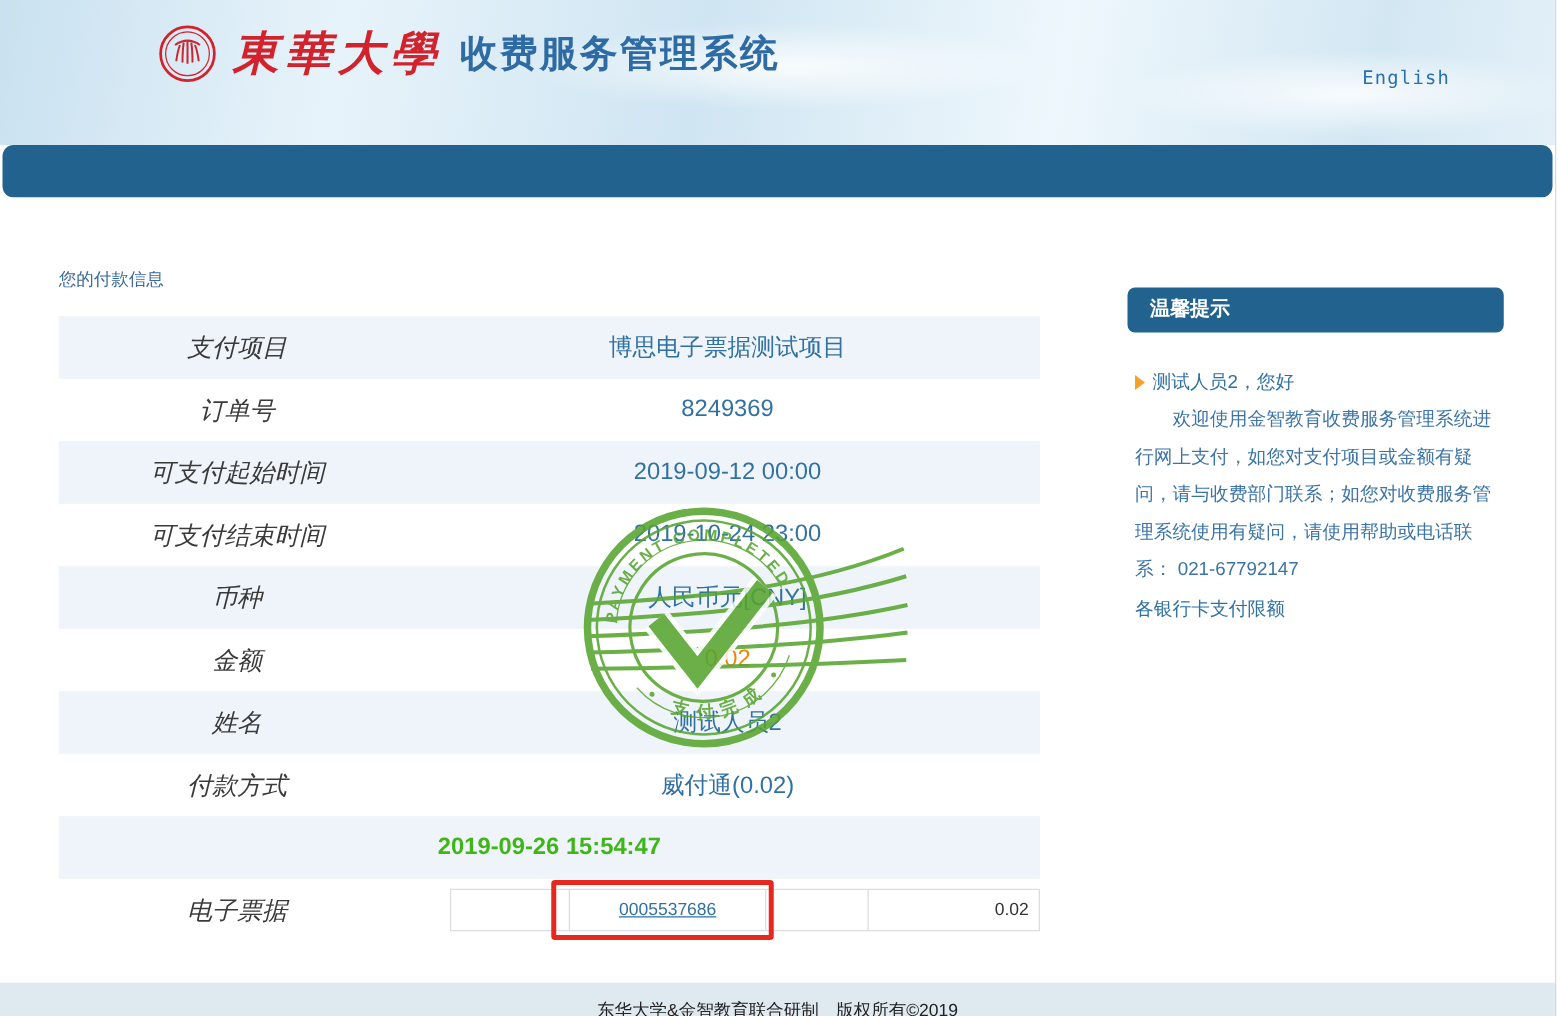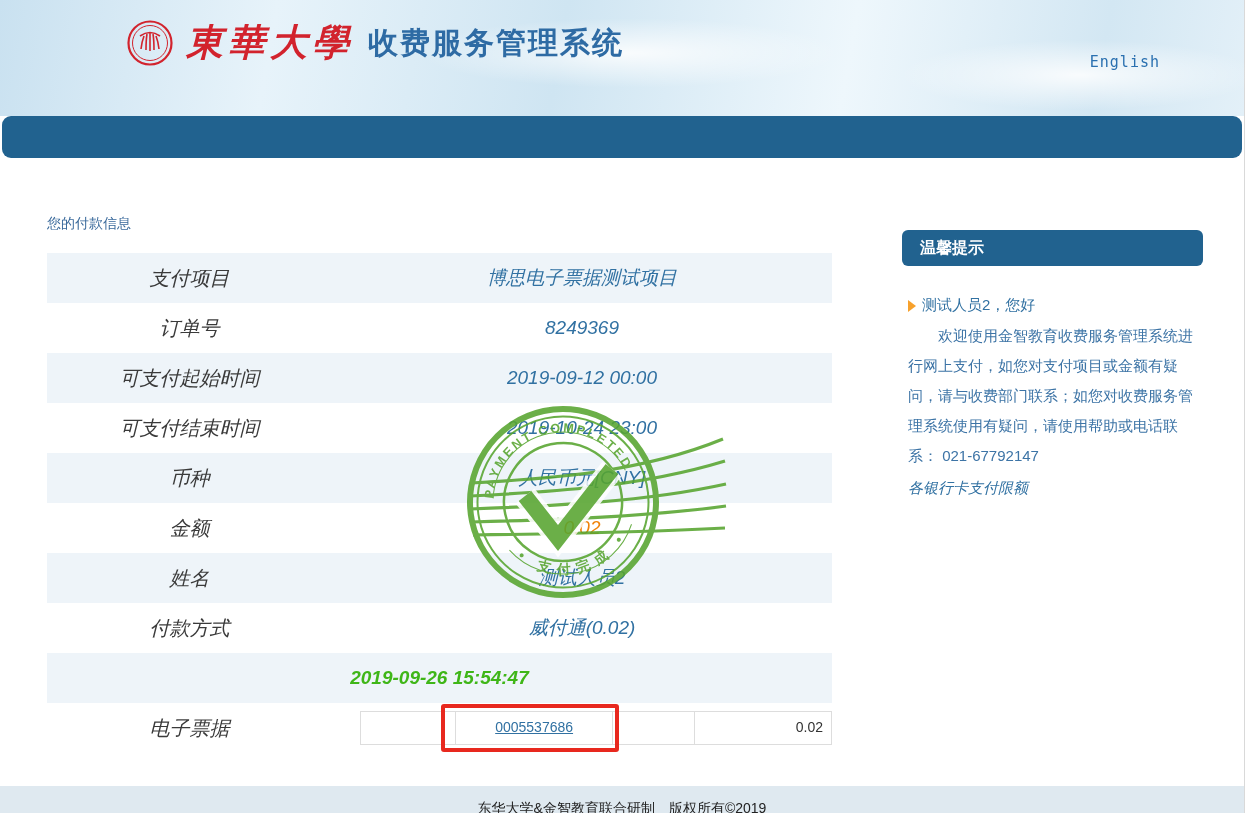--- a/index.html
+++ b/index.html
@@ -25,21 +25,21 @@
   .nav { margin:0 2px; height:42px; background:#21628f; border-radius:9px; }
 
   
   .main { position:relative; height:628px; background:#fff; }
   .section-title { position:absolute; left:47px; top:57px; font-size:14px; color:#39699b; }
 
   .pay-table { position:absolute; left:47px; top:95px; width:785px; }
   .prow { display:flex; height:50px; align-items:center; }
   .prow:nth-child(odd) { background:#eef4f9; }
   .plabel { width:285px; text-align:center; font-size:20px; color:#3a3a3a;font-style:italic; }
-  .pvalue { flex:1; text-align:center; font-size:19px; color:#3171a2;font-style:italic; }
+  .pvalue { flex:1; text-align:center; font-size:19px; color:#3171a2; }
   .pvalue.amount { color:#f0830a; }
   .pvalue.success { color:#3fb618; font-weight:bold; }
 
   .invoice-cellwrap { flex:1; display:flex; justify-content:flex-end; }
   .invoice-table { display:flex; width:472px; border:1px solid #ddd; border-right:none; background:#fff; }
   .inv-cell { height:32px; line-height:30px; border-right:1px solid #ddd; font-size:14px; }
   .inv-cell.spacer1 { width:95px; }
   .inv-cell.number { width:158px; text-align:center; color:#3171a2; cursor:pointer;text-decoration:underline; }
   .inv-cell.spacer2 { width:82px; }
   .inv-cell.amt { width:137px; text-align:right; color:#333; padding-right:8px; }
@@ -52,21 +52,21 @@
   
   .sidebar { position:absolute; left:902px; top:72px; width:301px; }
   .sb-head { background:#21628f; color:#fff; font-size:16px; font-weight:bold;
     border-radius:6px; height:36px; line-height:36px; padding-left:18px; }
   .sb-body { padding:30px 6px 0 6px; }
   .sb-greet { color:#3171a2; font-size:15px; display:flex; align-items:center; }
   .arrow-icon { width:0; height:0; border-left:8px solid #f7a12c; border-top:6px solid transparent;
     border-bottom:6px solid transparent; margin-right:6px; }
   .sb-msg { margin-top:6px; color:#3d74a6; font-size:15px; line-height:30px; text-indent:2em; width:289px; }
   .sb-link { display:inline-block; margin-top:2px; color:#3171a2; font-size:15px; line-height:30px;
-    text-decoration:none; cursor:pointer;font-style:italic; }
+    text-decoration:none; cursor:pointer; }
 
   
   .ftr { height:45px; background:#dfe9f0; text-align:center; line-height:45px; font-size:14px; color:#222;text-decoration:underline; }
 </style>
 </head>
 <body>
 
 <div class="page">
 
   <div class="hdr">

